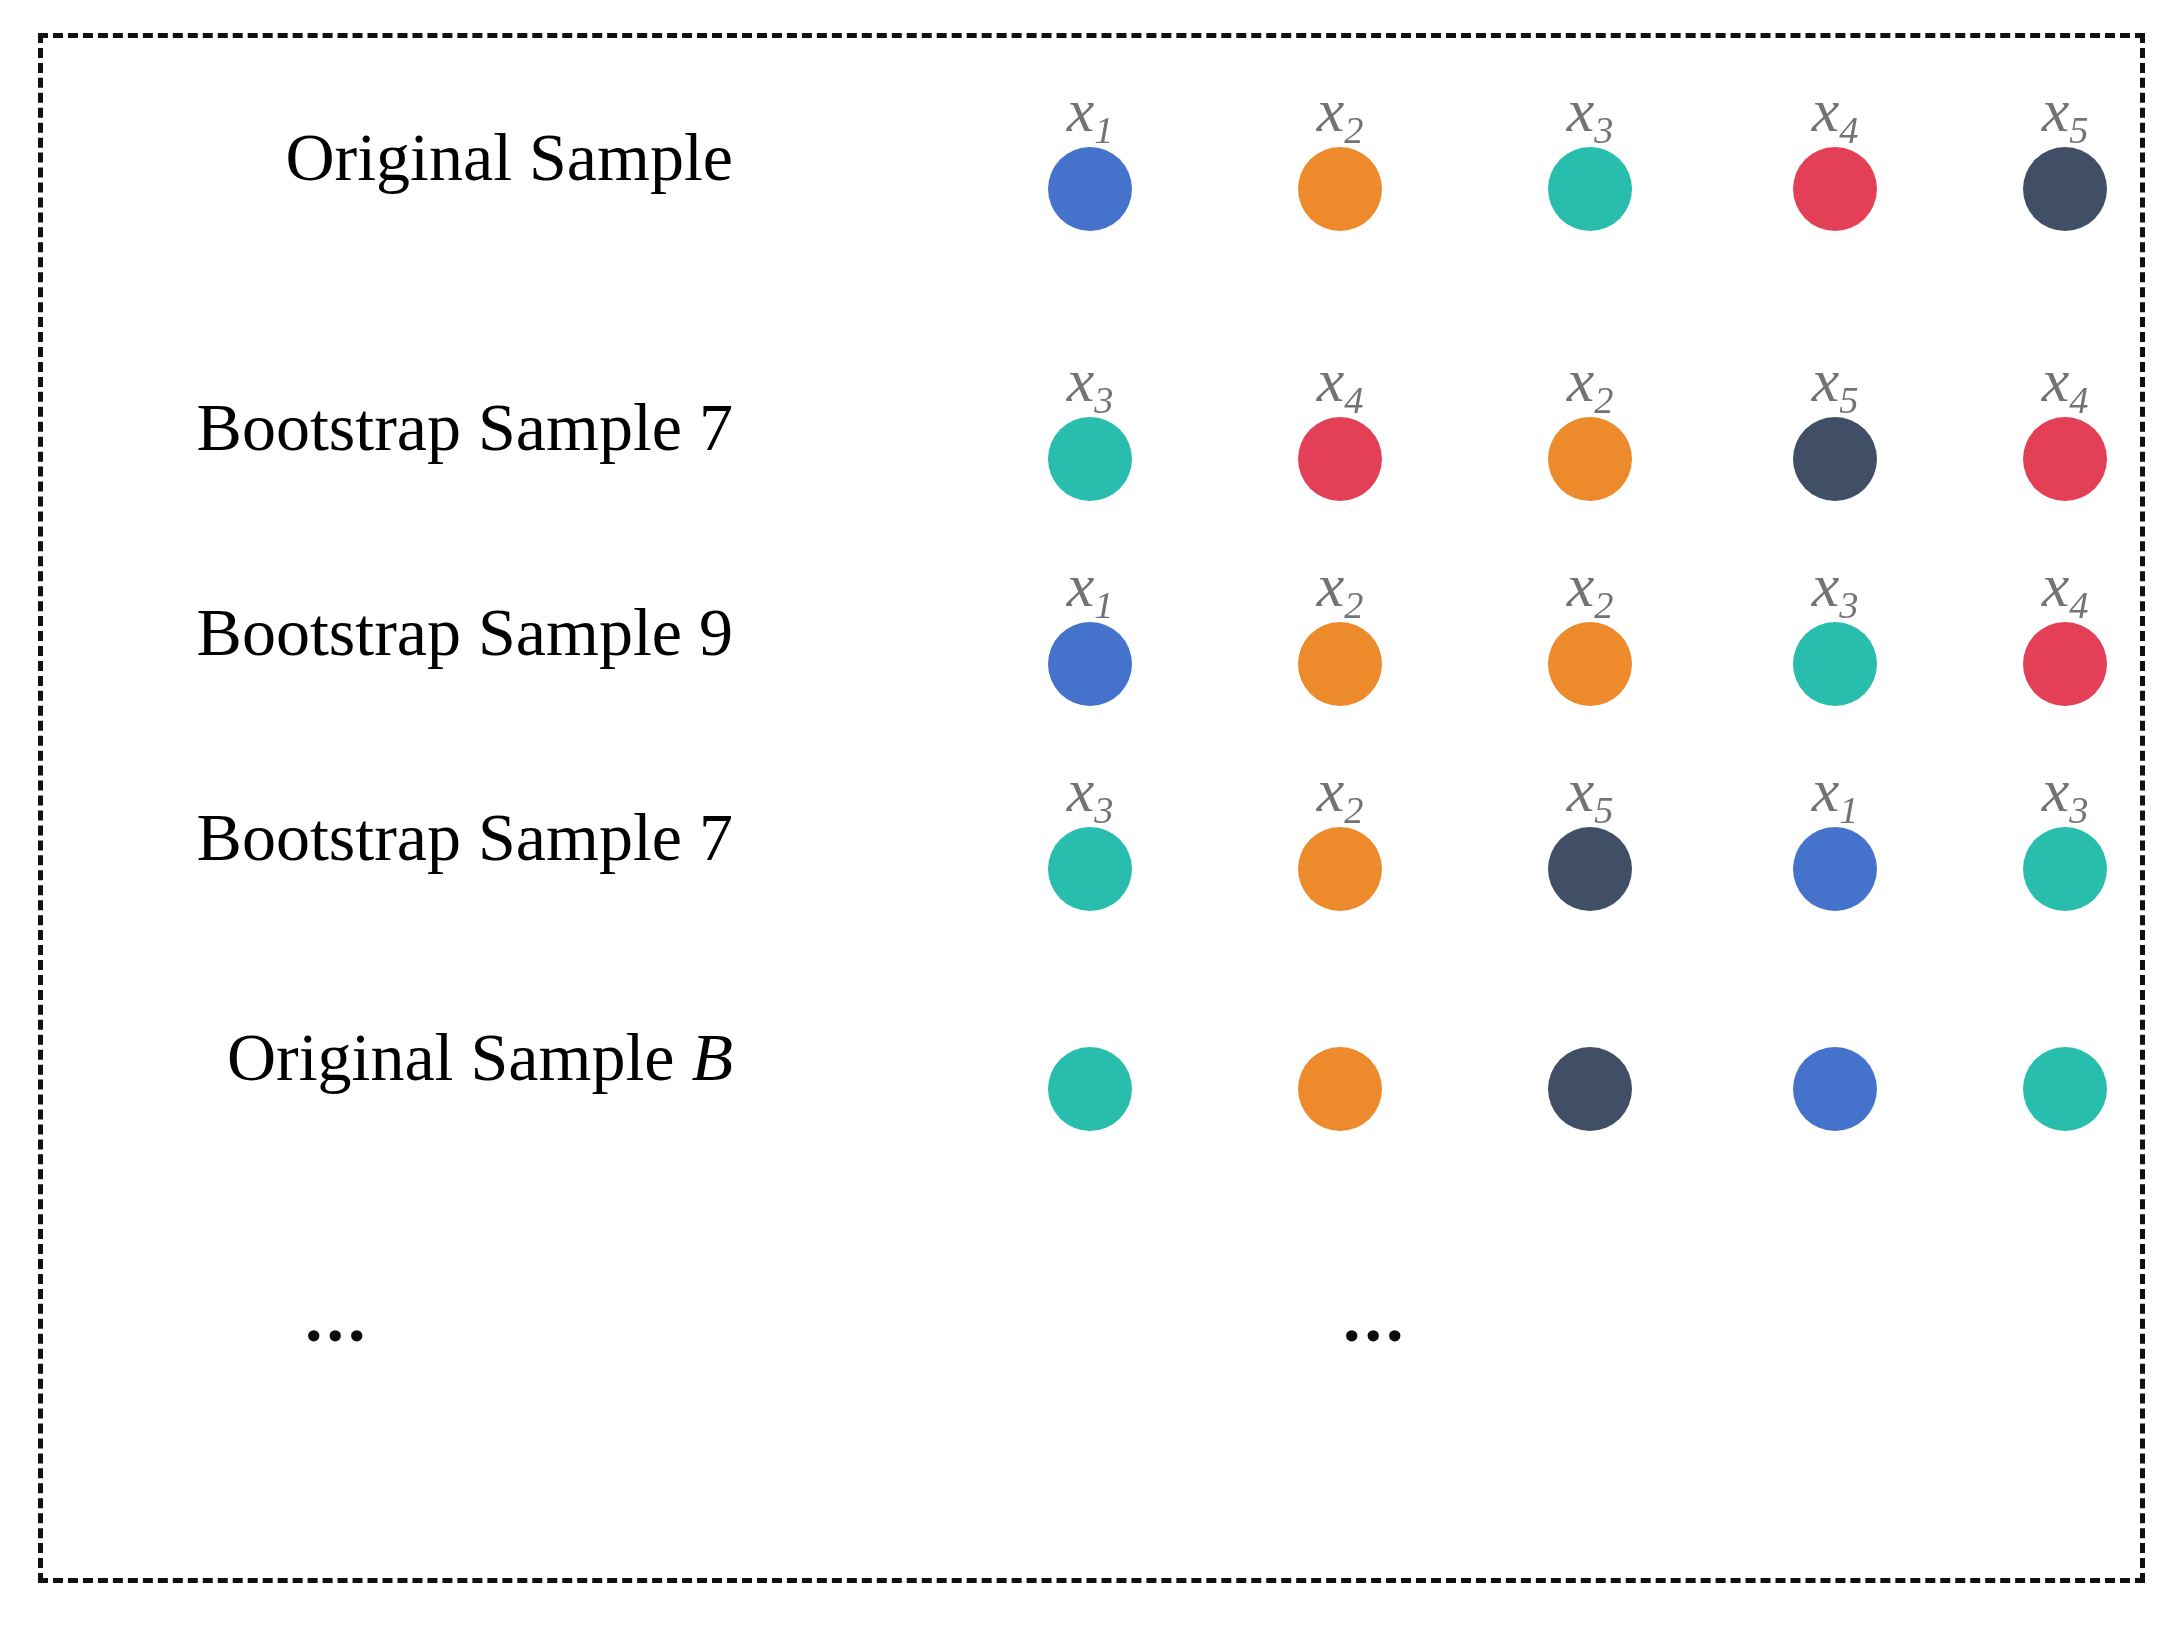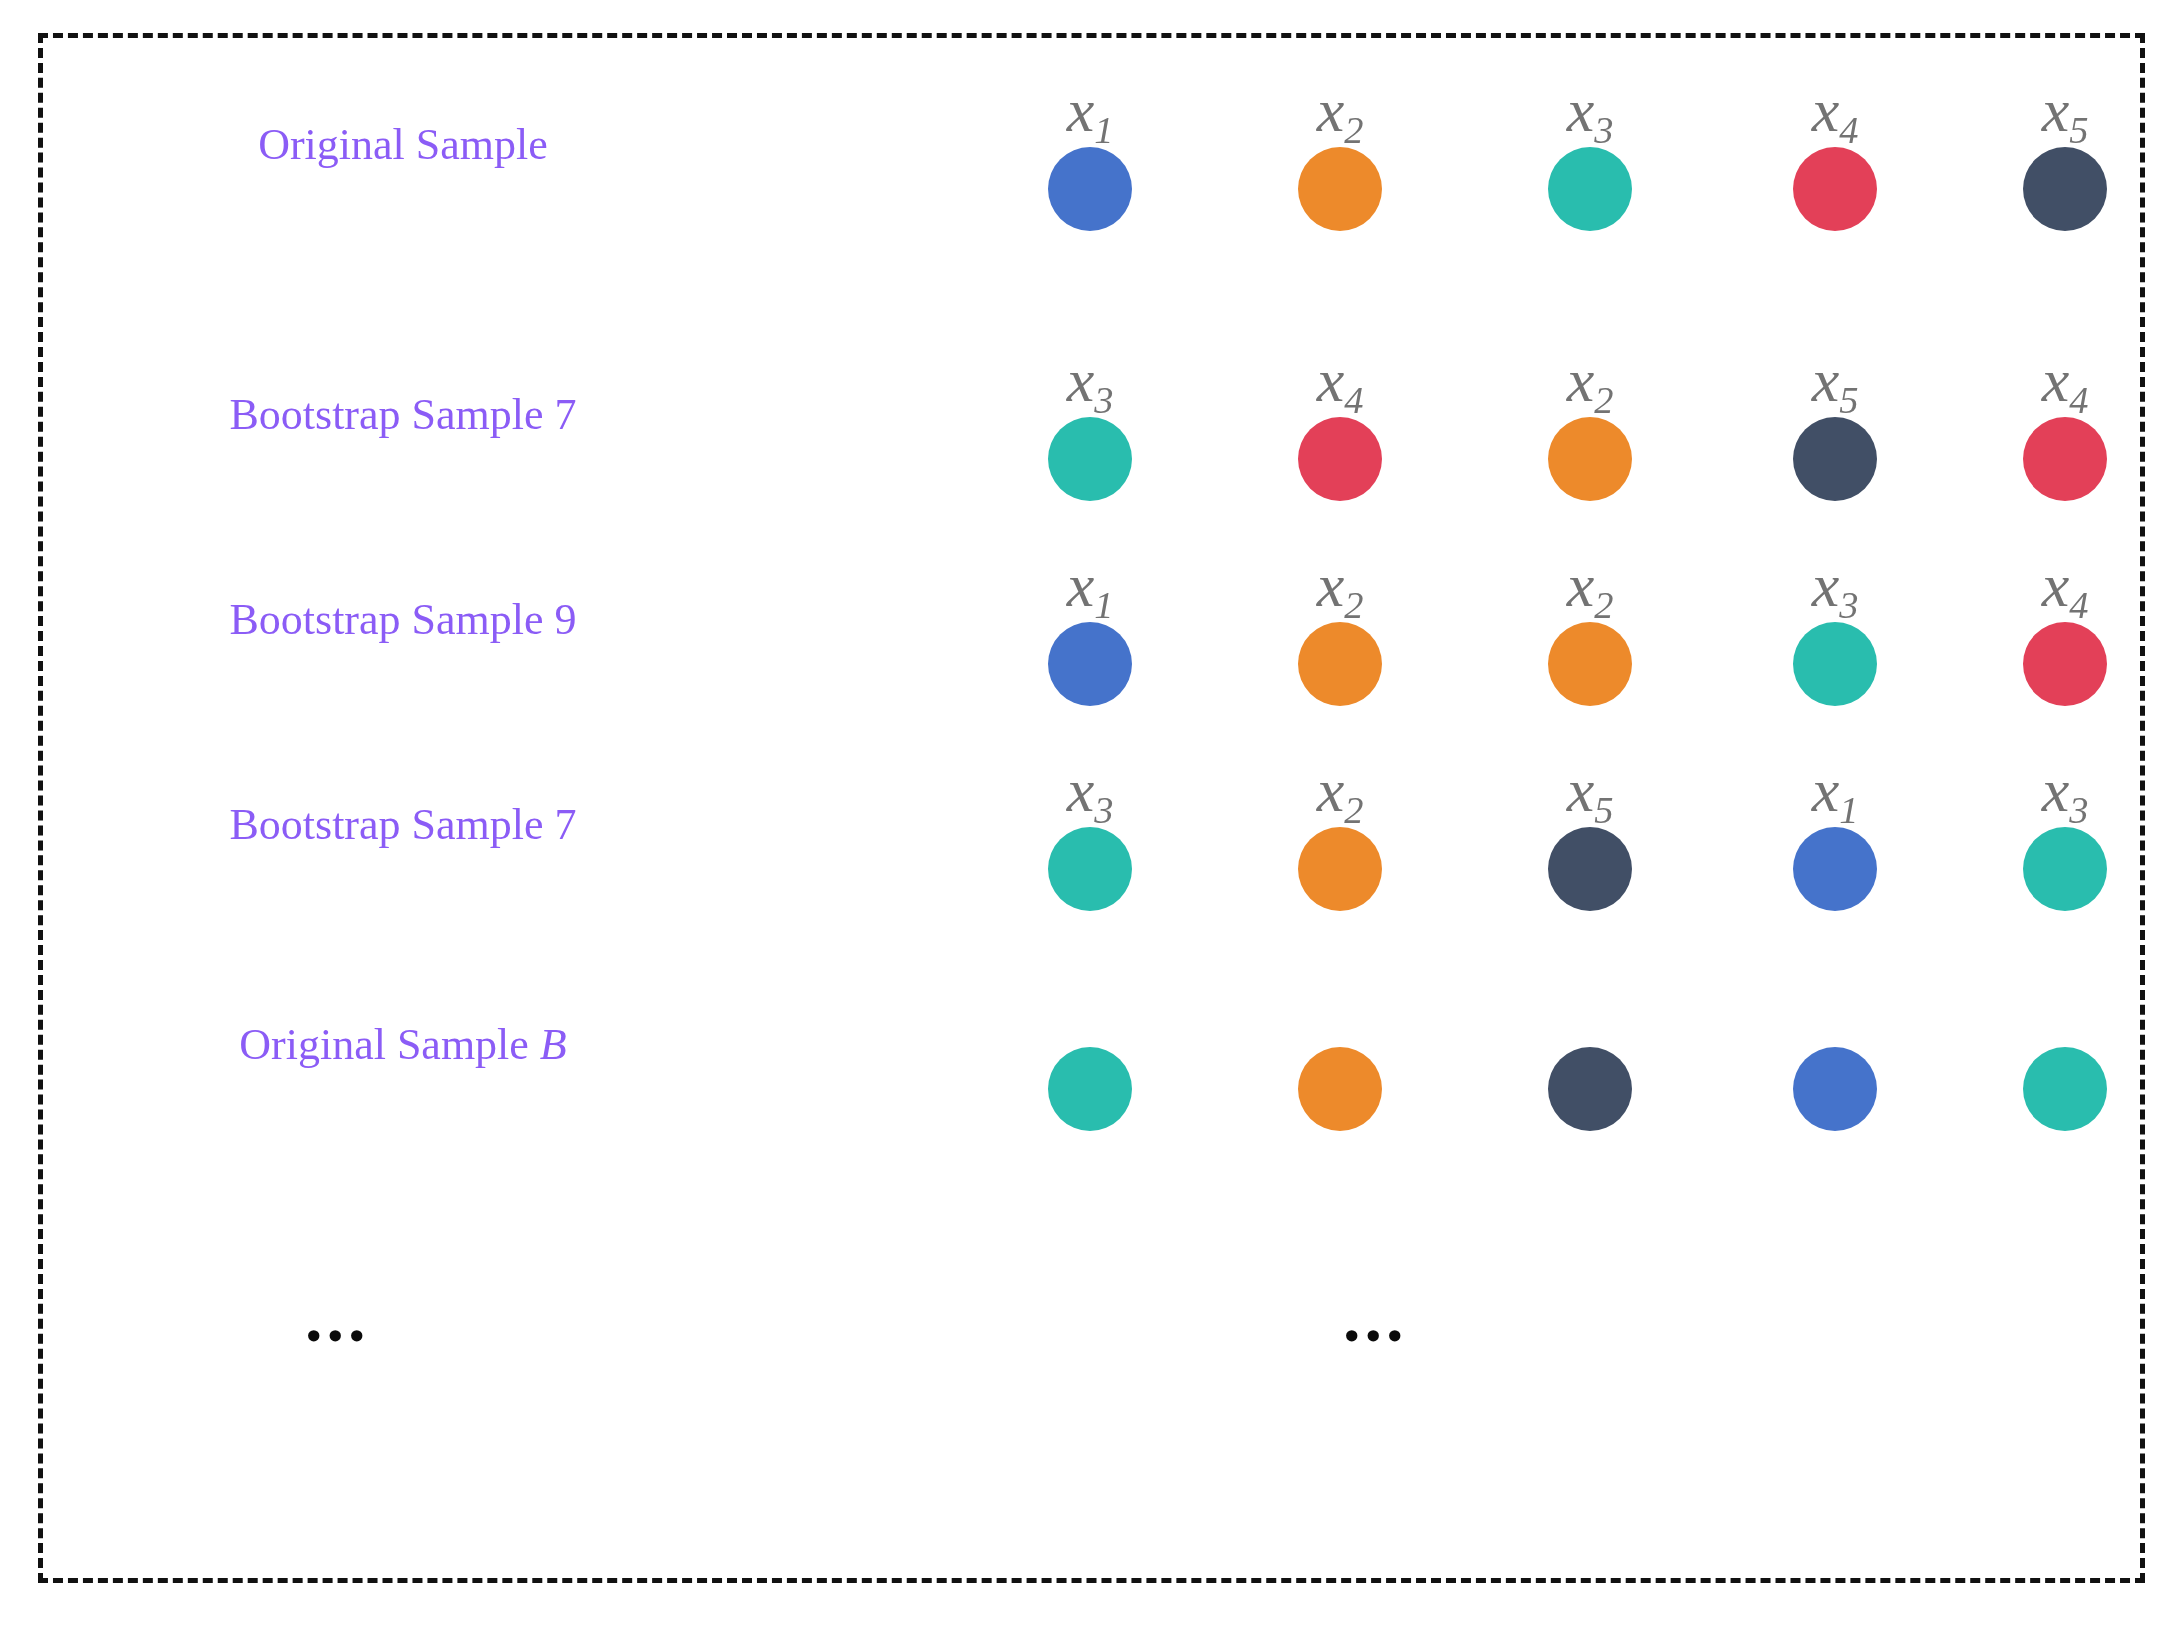--- a/index.html
+++ b/index.html
@@ -30,24 +30,24 @@
     position: absolute;
     left: 0;
     width: 100%;
     height: 0;
   }
 
   .row-label {
     position: absolute;
     left: 30px;
     width: 660px;
-    text-align: center;
-    font-size: 44px;
+    text-align: right;
+    font-size: 68px;
     line-height: 1;
-    color: #8b5cf6;
+    color: #000000;
     white-space: nowrap;
     font-family: "Liberation Serif", "DejaVu Serif", serif;
   }
   .row-label .ital {
     font-style: italic;
   }
 
   
   .cell {
     position: absolute;

